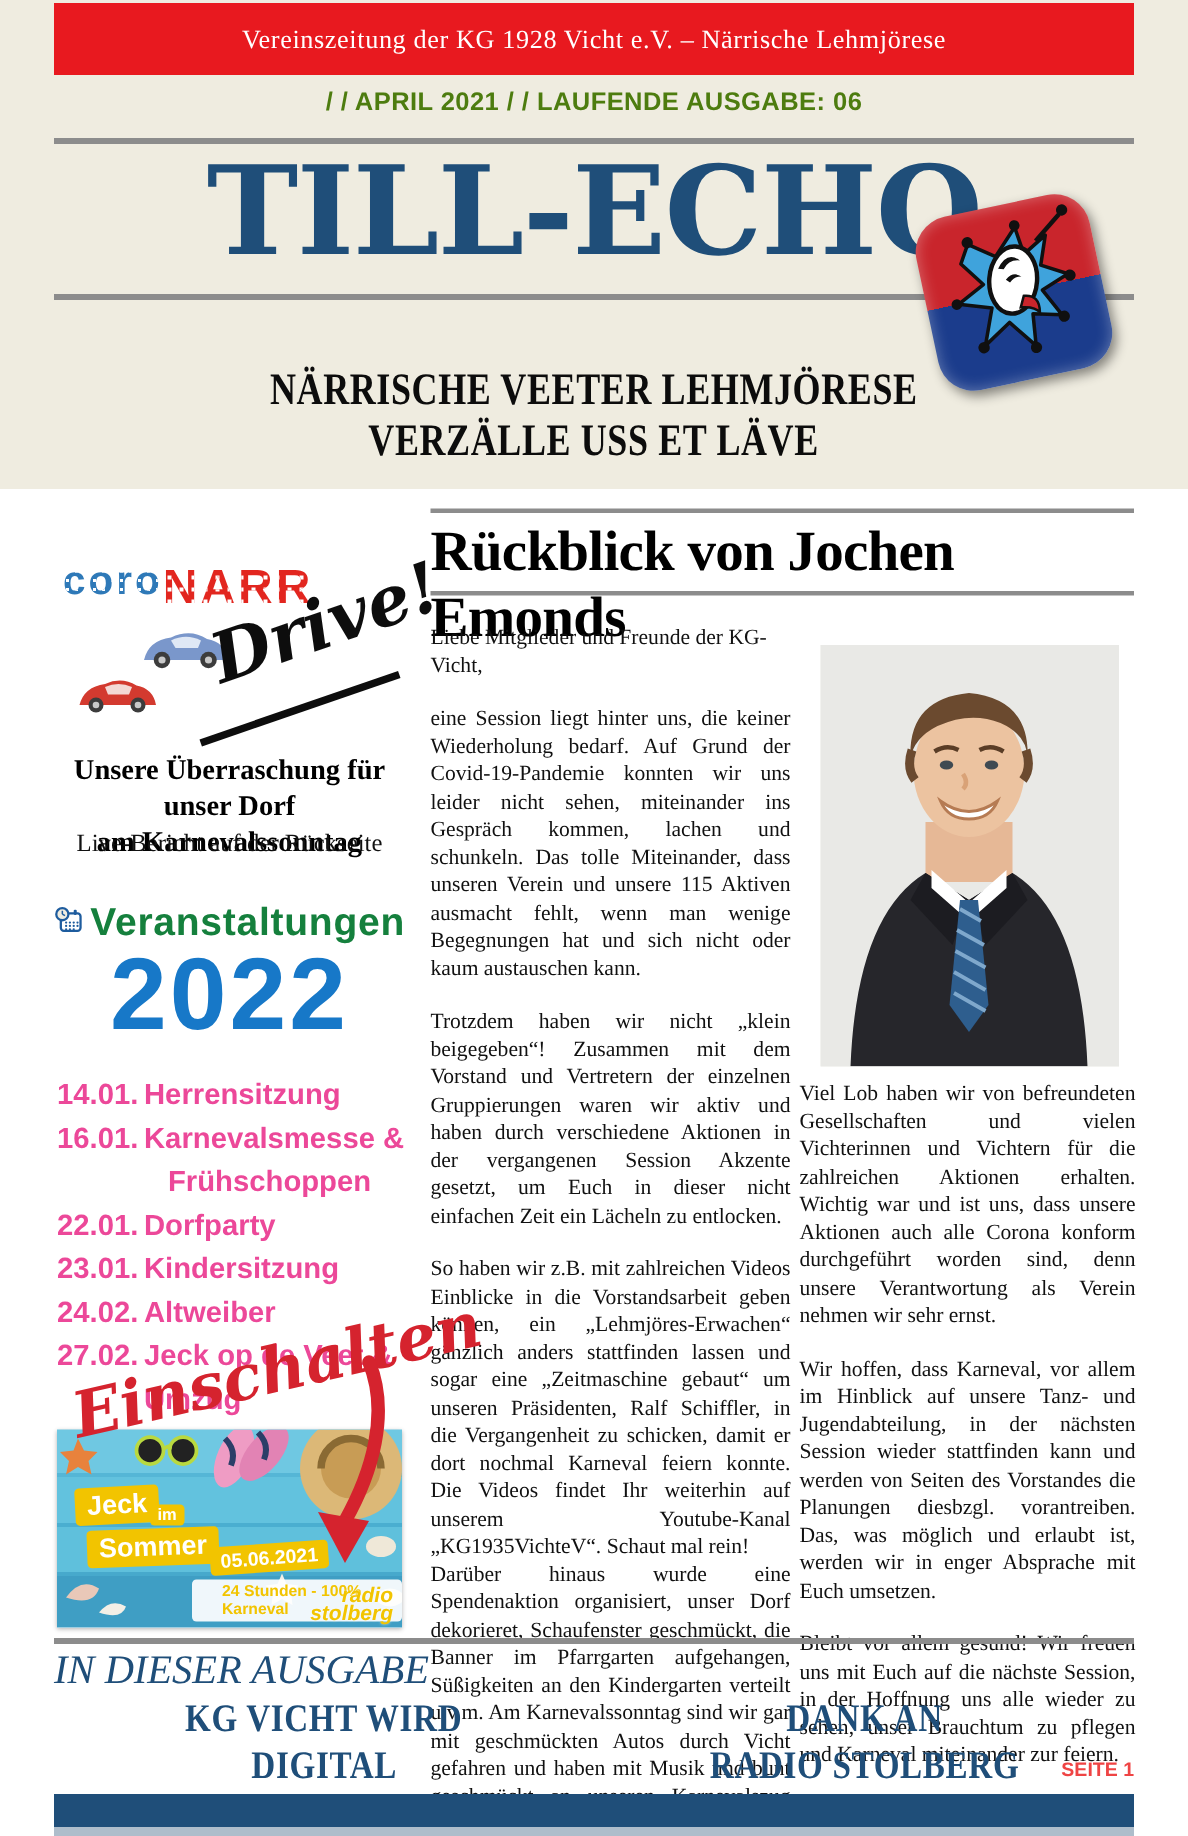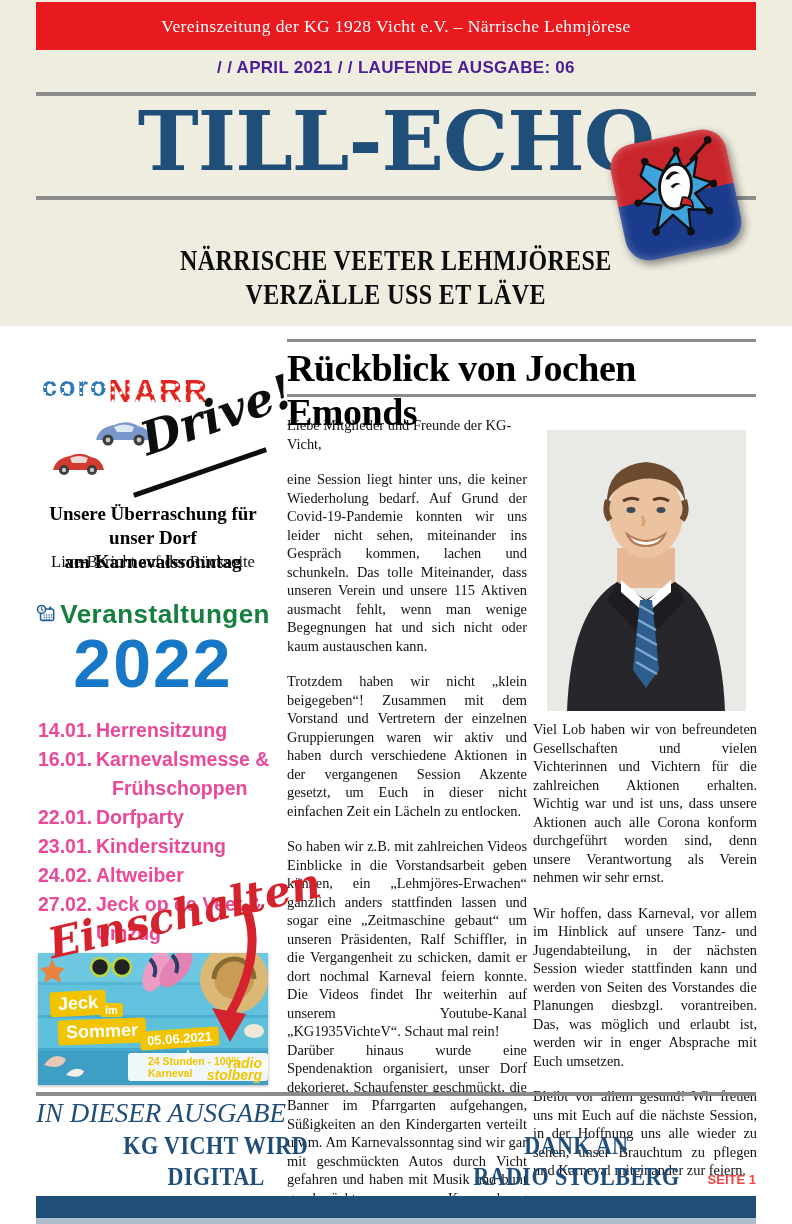--- a/index.html
+++ b/index.html
@@ -4,21 +4,21 @@
 <style>
   html,body{margin:0;padding:0;}
   body{width:792px;height:1224px;position:relative;background:#ffffff;
        font-family:"Liberation Serif",serif;-webkit-font-smoothing:antialiased;}
   .abs{position:absolute;}
 
   
   .masthead{left:0;top:0;width:792px;height:326px;background:#efece0;}
   .banner{left:36px;top:2px;width:720px;height:48px;background:#e8191f;
           color:#fff;font-size:17.5px;letter-spacing:.4px;text-align:center;line-height:48px;}
-  .dateline{left:36px;top:58px;width:720px;text-align:center;color:#4c1d95;
+  .dateline{left:36px;top:58px;width:720px;text-align:center;color:#4d7c0f;
             font-family:"Liberation Sans",sans-serif;font-weight:bold;font-size:17px;letter-spacing:.3px;}
   .rule{background:#8c8c8c;height:4px;}
   .rule-1{left:36px;top:92px;width:720px;}
   .rule-2{left:36px;top:196px;width:720px;}
   .mast-title{left:36px;top:98px;width:720px;text-align:center;z-index:2;}
   .mast-title span{display:inline-block;background:#efece0;padding:0 10px;
       font-family:"DejaVu Serif",serif;font-weight:bold;font-size:82px;line-height:1.05;
       color:#1f4e79;letter-spacing:-1px;}
   .jester{left:617px;top:136px;width:118px;height:118px;transform:rotate(-12deg);
       border-radius:24px;background:linear-gradient(#c9252c 0 50%,#1b3c8c 50% 100%);

